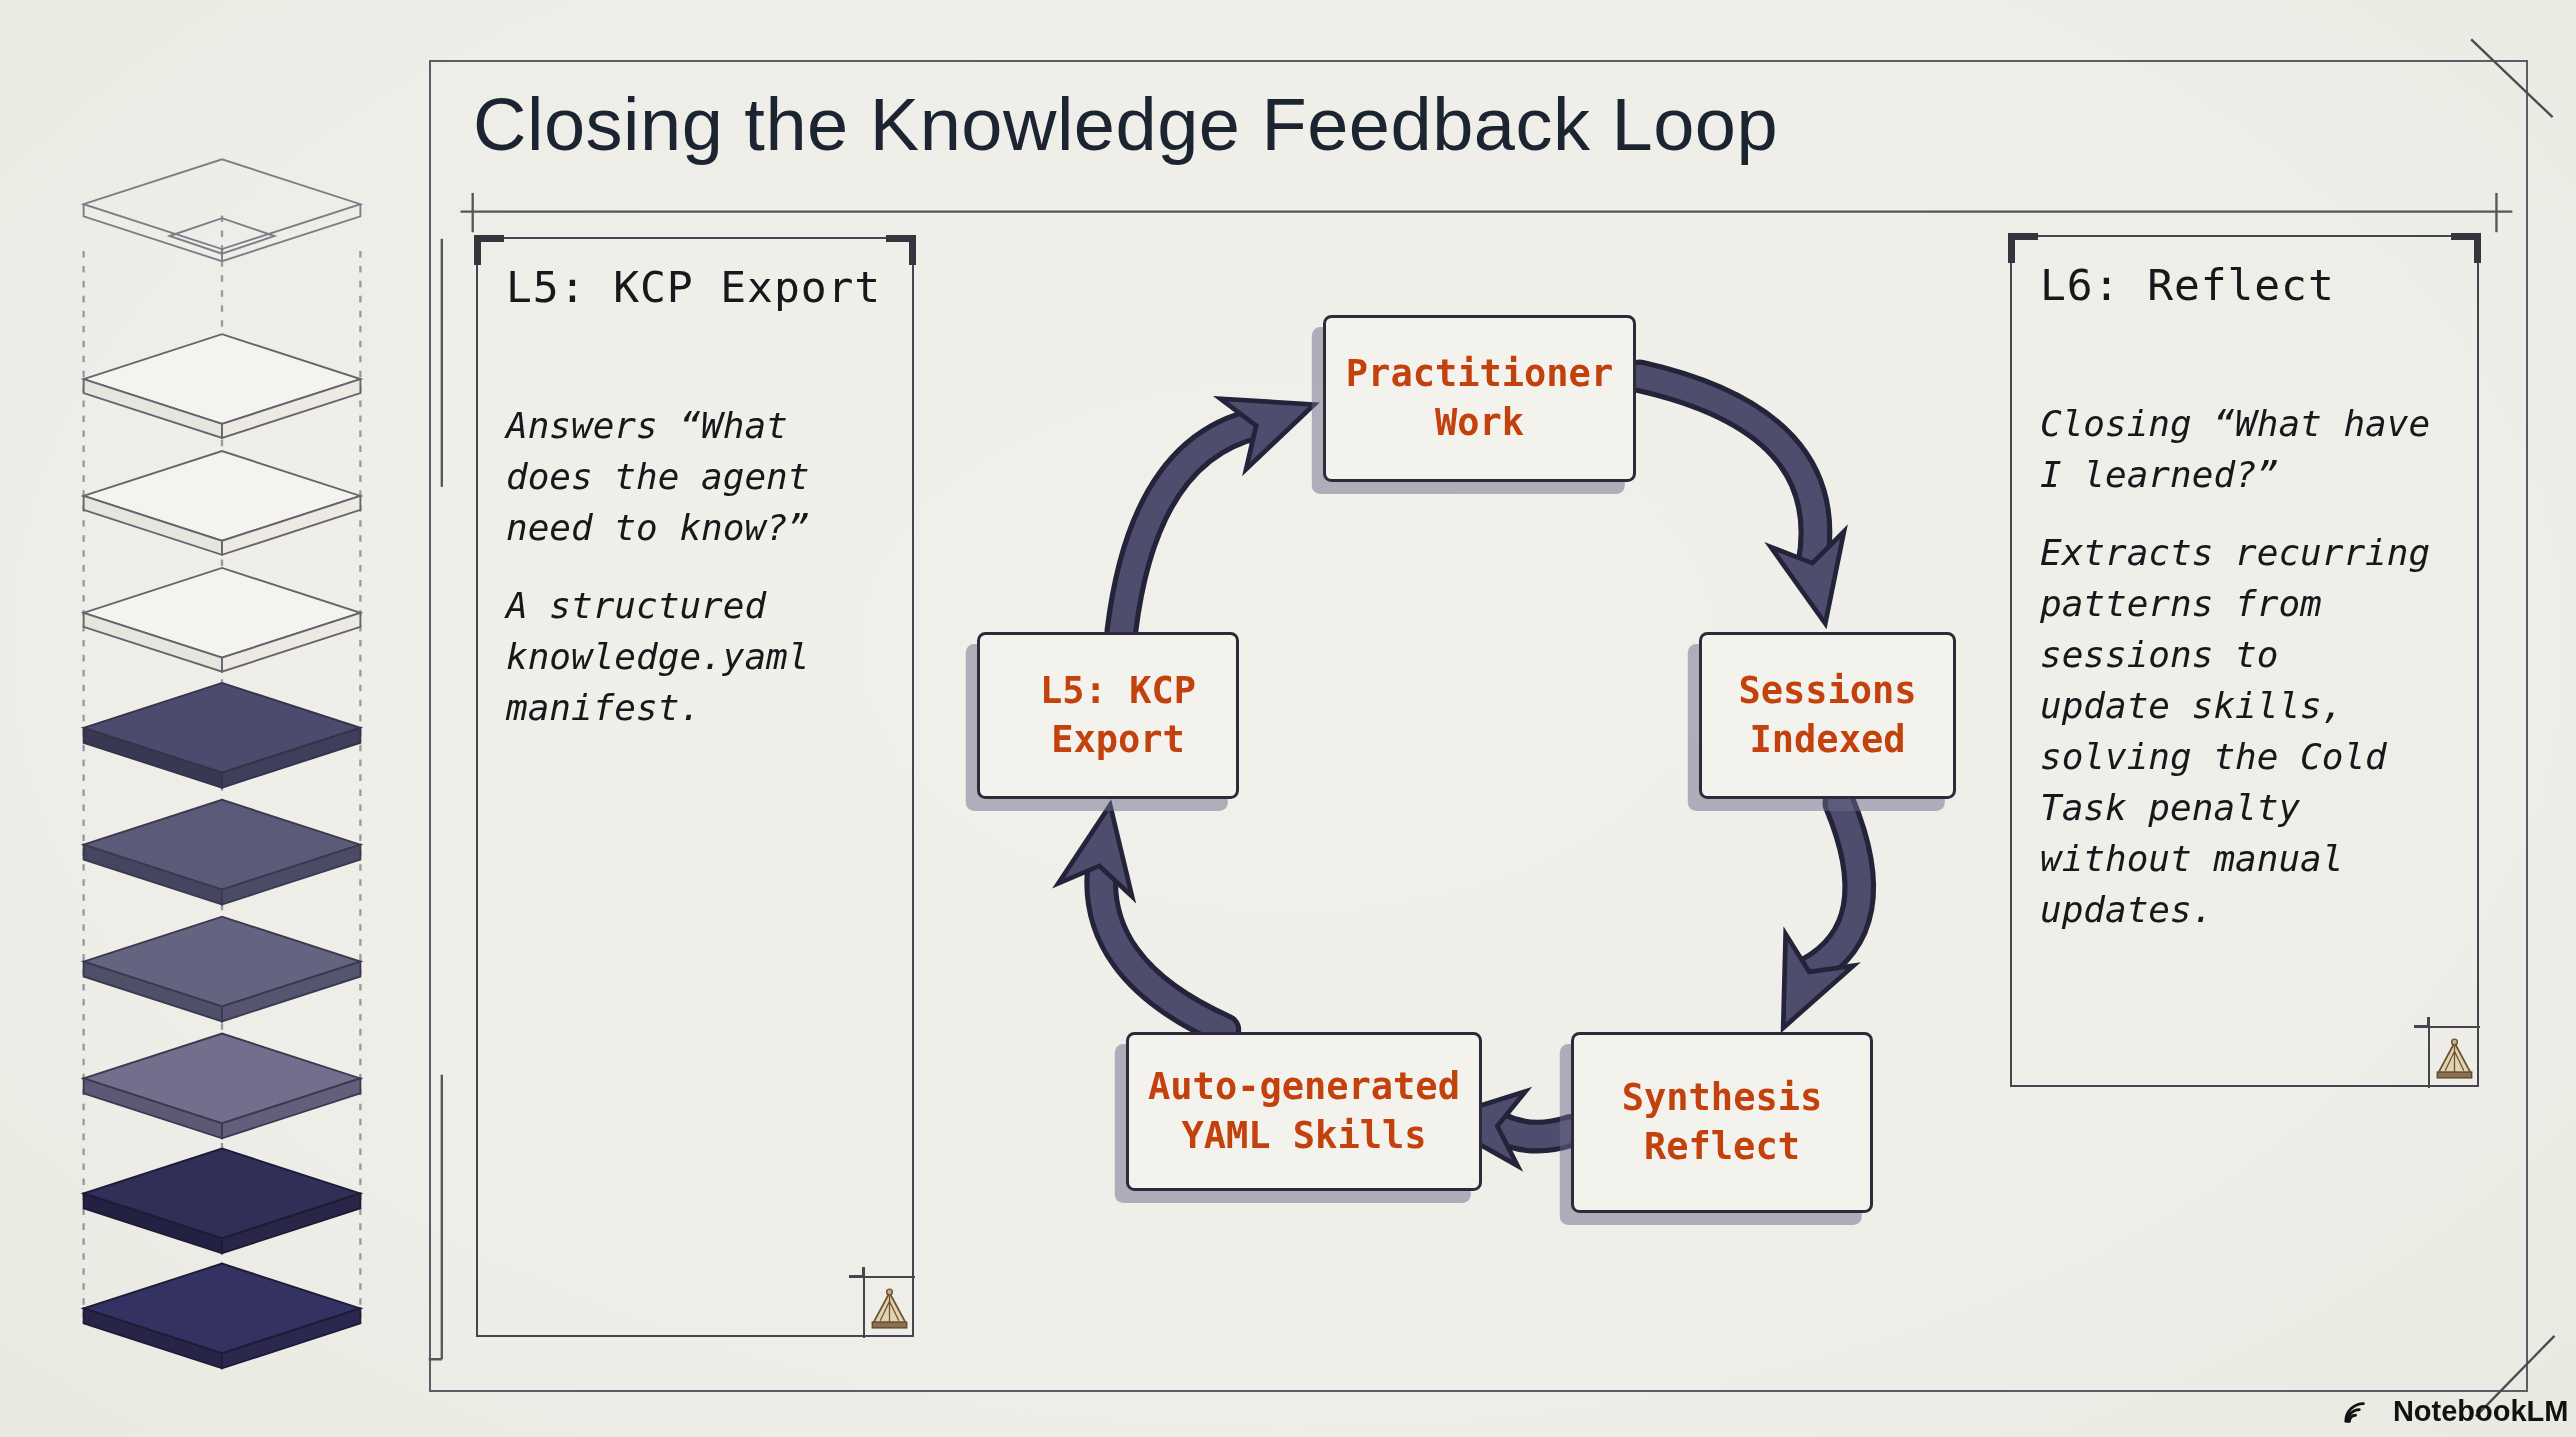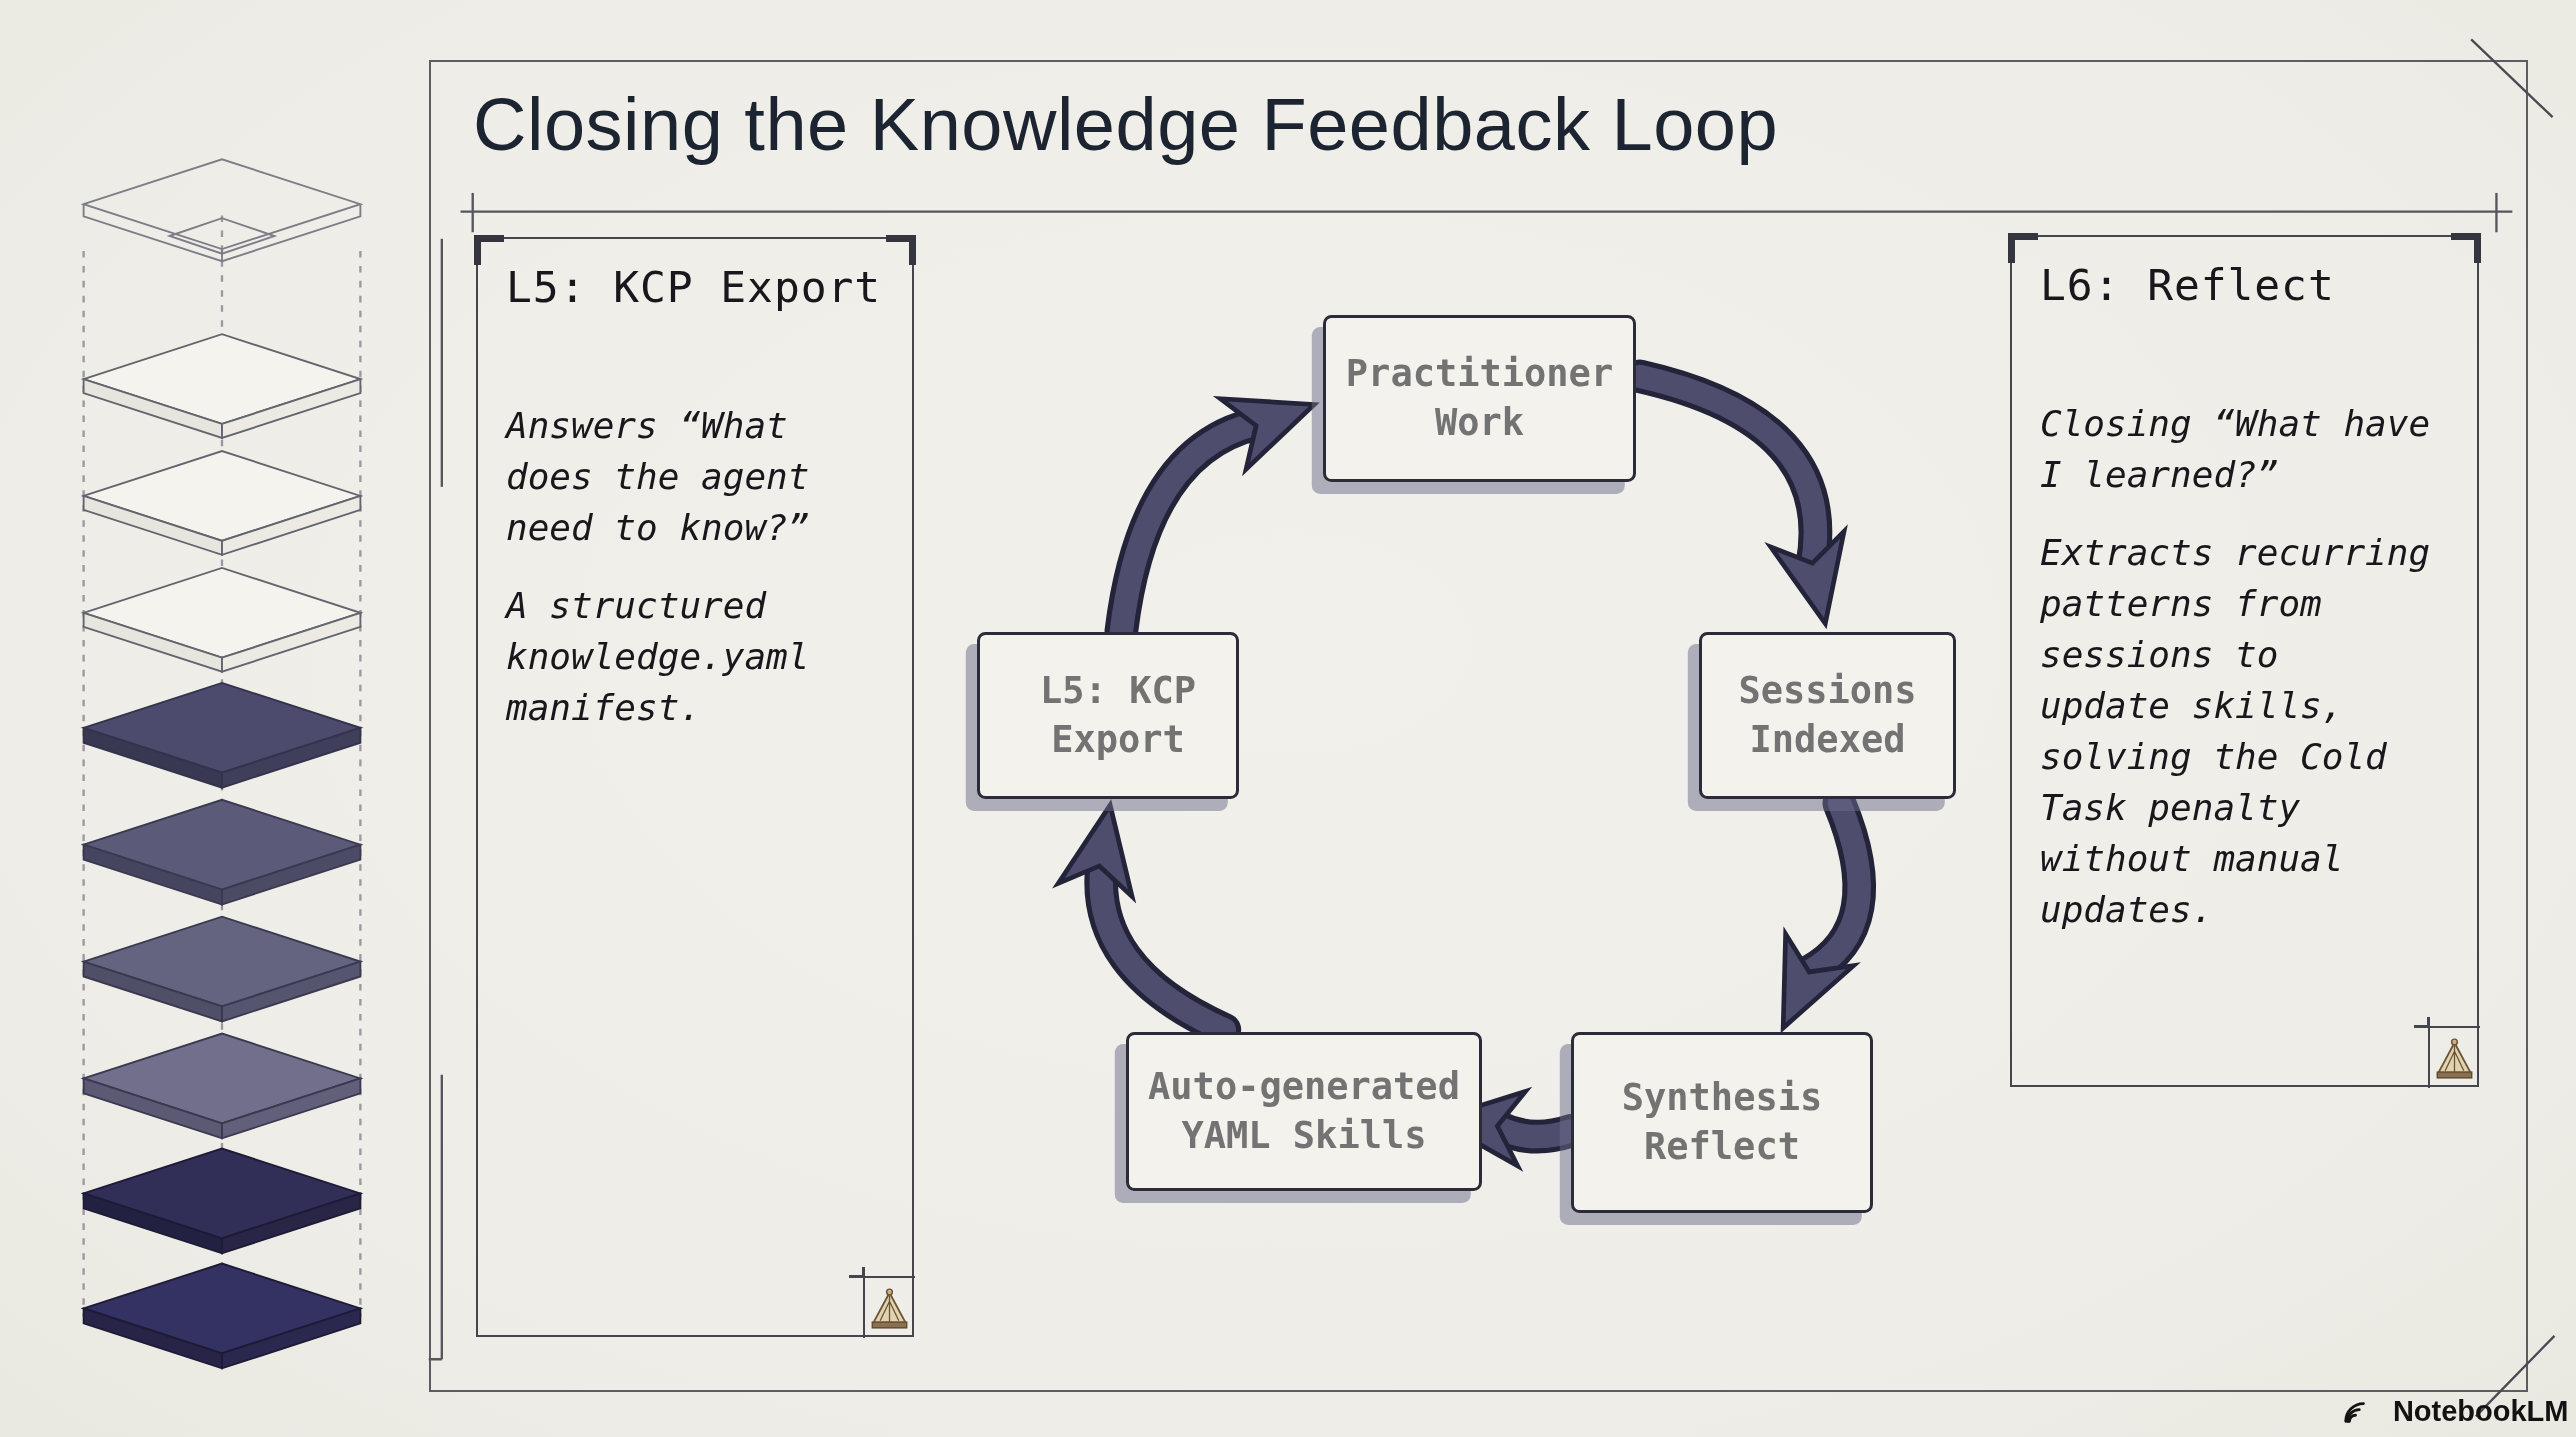--- a/index.html
+++ b/index.html
@@ -32,21 +32,21 @@
     border-top:2.8px solid #45454e;border-left:2.8px solid #45454e;box-sizing:border-box;}
   .sealbox:before{content:"";position:absolute;left:-16px;top:-2.8px;width:16px;height:2.8px;background:#45454e;}
   .sealbox:after{content:"";position:absolute;left:-2.8px;top:-11.2px;width:2.8px;height:11.2px;background:#45454e;}
   .seal{position:absolute;left:3.7px;top:7.5px;}
   
   #arrows{position:absolute;left:0;top:0;width:2576px;height:1438px;}
   .node{position:absolute;background:#f3f2ed;border:3.7px solid #2b2b3a;border-radius:8.4px;
     box-shadow:-11.2px 12px 0 rgba(108,108,138,0.50);
     display:flex;align-items:center;justify-content:center;text-align:center;
     font-family:"DejaVu Sans Mono", monospace;font-weight:bold;font-size:37px;line-height:1.3;
-    color:#737373;white-space:pre-line;box-sizing:border-box;}
+    color:#c2410c;white-space:pre-line;box-sizing:border-box;}
   #node-practitioner{left:1323px;top:315px;width:313px;height:167px;}
   #node-sessions{left:1699px;top:632px;width:257px;height:167px;}
   #node-synthesis{left:1571px;top:1032px;width:302px;height:181px;}
   #node-auto{left:1126px;top:1032px;width:356px;height:159px;}
   #node-kcp{left:977px;top:632px;width:262px;height:167px;padding-left:20px;}
   .arrow-under{fill:none;stroke:#23233a;stroke-width:36;stroke-linecap:round;}
   .arrow-over{fill:none;stroke:#4e4d6e;stroke-width:25;stroke-linecap:round;}
   .arrow-head{fill:#4e4d6e;stroke:#23233a;stroke-width:5;stroke-linejoin:miter;}
   
   #brand{position:absolute;right:7.5px;top:1395px;display:flex;align-items:center;gap:23px;

